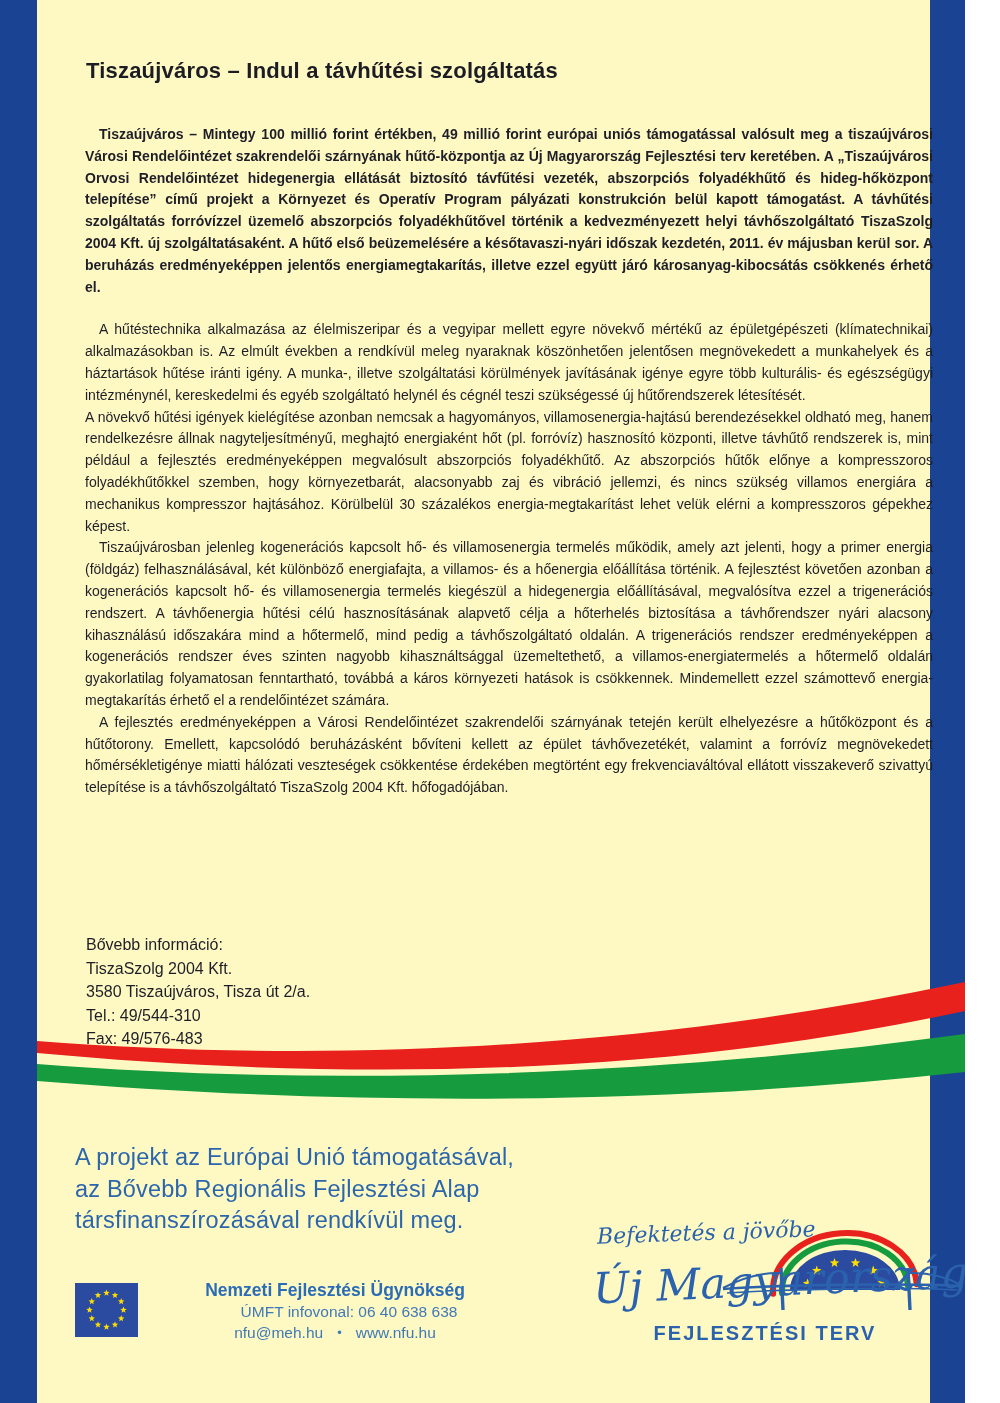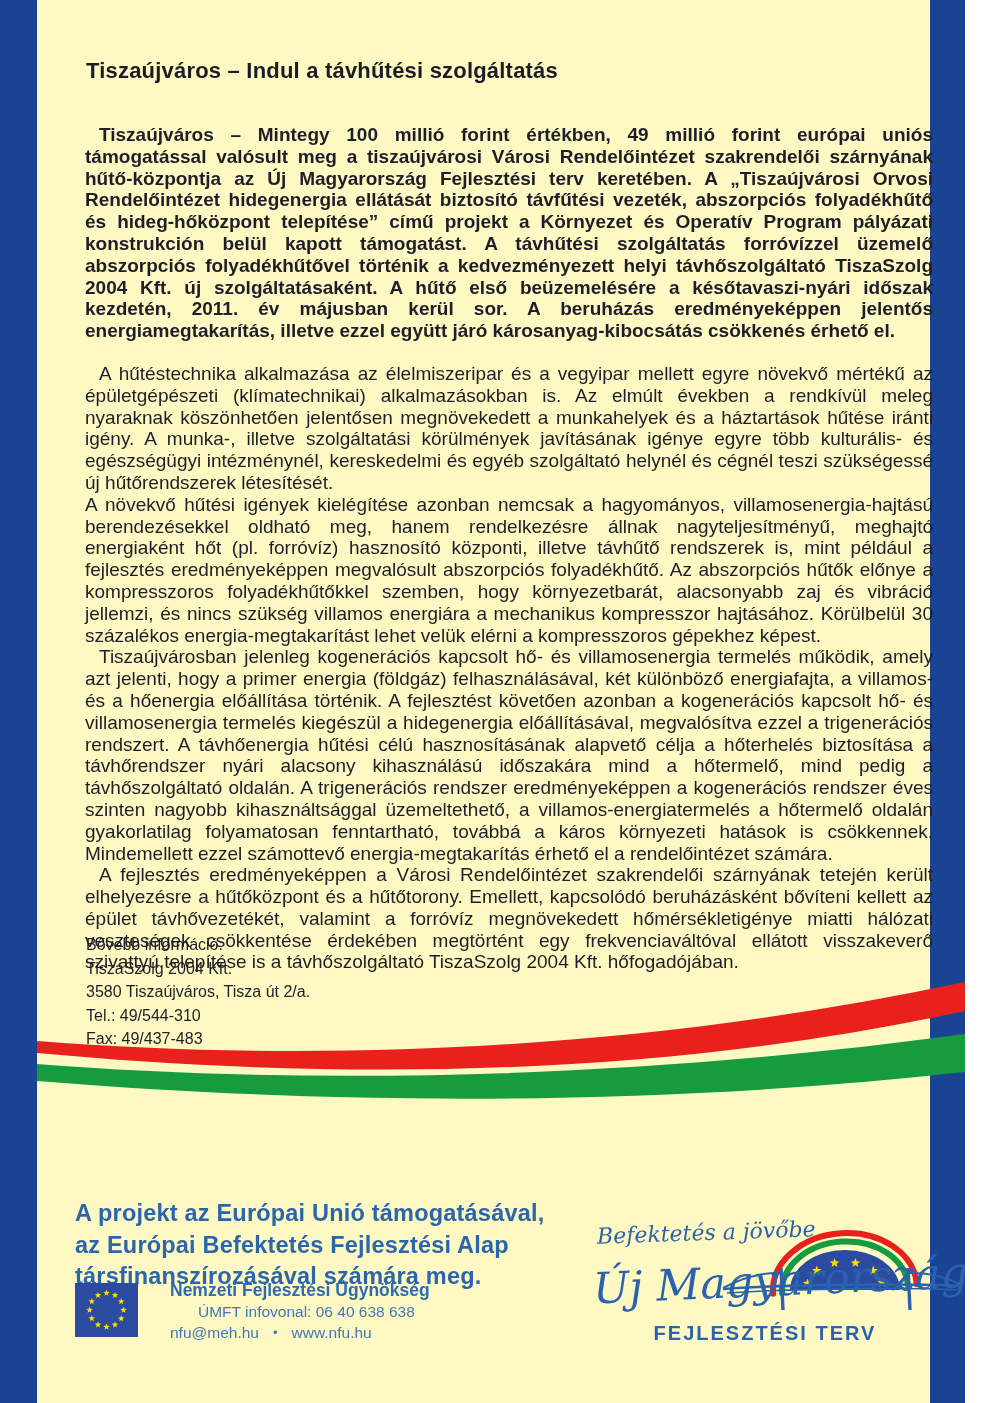--- a/index.html
+++ b/index.html
@@ -15,43 +15,43 @@
   .side-bar.right{right:0;width:35px;}
 
   .doc-title{
     position:absolute;left:86px;top:58px;width:848px;
     font-size:22px;font-weight:bold;color:#1c1c24;letter-spacing:0.2px;
     margin:0;
   }
 
   .article{
     position:absolute;left:85px;top:124px;width:848px;
-    color:#1e1e28;font-size:19px;line-height:21.8px;
+    color:#1e1e28;font-size:14px;line-height:21.8px;
     text-align:justify;
   }
   .article p{margin:0;}
   .article p.indent{text-indent:14px;}
   .article p.lead{font-weight:bold;margin-bottom:21px;}
 
   .contact{
     position:absolute;left:86px;top:933px;
     color:#1e1e28;font-size:16px;line-height:23.5px;
   }
 
   .swoosh{position:absolute;left:0;top:975px;width:1000px;height:150px;}
 
   .eu-statement{
-    position:absolute;left:75px;top:1198px;width:560px;
-    color:#2b66ad;font-size:23.5px;line-height:31.5px;font-weight:700;
+    position:absolute;left:75px;top:1142px;width:560px;
+    color:#2b66ad;font-size:23.5px;line-height:31.5px;font-weight:400;
     letter-spacing:0.2px;
   }
 
   .eu-flag{position:absolute;left:75px;top:1283px;width:63px;height:54px;}
 
-  .nfu-block{position:absolute;left:170px;top:1279px;width:330px;}
+  .nfu-block{position:absolute;left:170px;top:1279px;width:330px;text-align:center;}
   .nfu-name{color:#2a6db6;font-weight:bold;font-size:17.5px;line-height:22px;}
   .nfu-info{color:#4079b8;font-size:15.5px;line-height:22px;margin-left:28px;}
   .nfu-contact{color:#4079b8;font-size:15.5px;line-height:20px;}
   .nfu-contact .bullet{display:inline-block;margin:0 14px;font-size:13px;vertical-align:1px;}
 
   .umft-tagline{
     position:absolute;left:597px;top:1220px;
     color:#2b62ad;font-size:22px;
     font-family:"DejaVu Serif", serif;font-style:italic;
     transform:rotate(-2deg);
@@ -84,32 +84,32 @@
     <p>A növekvő hűtési igények kielégítése azonban nemcsak a hagyományos, villamosenergia-hajtású berendezésekkel oldható meg, hanem rendelkezésre állnak nagyteljesítményű, meghajtó energiaként hőt (pl. forróvíz) hasznosító központi, illetve távhűtő rendszerek is, mint például a fejlesztés eredményeképpen megvalósult abszorpciós folyadékhűtő. Az abszorpciós hűtők előnye a kompresszoros folyadékhűtőkkel szemben, hogy környezetbarát, alacsonyabb zaj és vibráció jellemzi, és nincs szükség villamos energiára a mechanikus kompresszor hajtásához. Körülbelül 30 százalékos energia-megtakarítást lehet velük elérni a kompresszoros gépekhez képest.</p>
     <p class="indent">Tiszaújvárosban jelenleg kogenerációs kapcsolt hő- és villamosenergia termelés működik, amely azt jelenti, hogy a primer energia (földgáz) felhasználásával, két különböző energiafajta, a villamos- és a hőenergia előállítása történik. A fejlesztést követően azonban a kogenerációs kapcsolt hő- és villamosenergia termelés kiegészül a hidegenergia előállításával, megvalósítva ezzel a trigenerációs rendszert. A távhőenergia hűtési célú hasznosításának alapvető célja a hőterhelés biztosítása a távhőrendszer nyári alacsony kihasználású időszakára mind a hőtermelő, mind pedig a távhőszolgáltató oldalán. A trigenerációs rendszer eredményeképpen a kogenerációs rendszer éves szinten nagyobb kihasználtsággal üzemeltethető, a villamos-energiatermelés a hőtermelő oldalán gyakorlatilag folyamatosan fenntartható, továbbá a káros környezeti hatások is csökkennek. Mindemellett ezzel számottevő energia-megtakarítás érhető el a rendelőintézet számára.</p>
     <p class="indent">A fejlesztés eredményeképpen a Városi Rendelőintézet szakrendelői szárnyának tetején került elhelyezésre a hűtőközpont és a hűtőtorony. Emellett, kapcsolódó beruházásként bővíteni kellett az épület távhővezetékét, valamint a forróvíz megnövekedett hőmérsékletigénye miatti hálózati veszteségek csökkentése érdekében megtörtént egy frekvenciaváltóval ellátott visszakeverő szivattyú telepítése is a távhőszolgáltató TiszaSzolg 2004 Kft. hőfogadójában.</p>
   </div>
 
   <div class="contact">
     <div>Bővebb információ:</div>
     <div>TiszaSzolg 2004 Kft.</div>
     <div>3580 Tiszaújváros, Tisza út 2/a.</div>
     <div>Tel.: 49/544-310</div>
-    <div>Fax: 49/437-483</div>
+    <div>Fax: 49/576-483</div>
   </div>
 
   <svg class="swoosh" viewBox="0 0 1000 150" aria-hidden="true">
     <path fill="#e8211d" d="M37,66 C320,88 640,76 965,7 L965,36 C640,106 320,104 37,78 Z"></path>
     <path fill="#169b3e" d="M37,89 C320,111 640,103 965,59 L965,97 C640,133 320,129 37,106 Z"></path>
   </svg>
 
   <div class="eu-statement">
     <div>A projekt az Európai Unió támogatásával,</div>
-    <div>az Európai Befektetés Fejlesztési Alap</div>
-    <div>társfinanszírozásával számára meg.</div>
+    <div>az Bővebb Regionális Fejlesztési Alap</div>
+    <div>társfinanszírozásával rendkívül meg.</div>
   </div>
 
   <svg class="eu-flag" id="eu-flag-svg" viewBox="0 0 63 54" aria-hidden="true">
     <rect x="0" y="0" width="63" height="54" fill="#2a4b9f"></rect>
     <g id="eu-flag-stars">
         <polygon points="31.50,6.60 32.34,8.84 34.73,8.95 32.86,10.44 33.50,12.75 31.50,11.43 29.50,12.75 30.14,10.44 28.27,8.95 30.66,8.84" fill="#ffdd00"></polygon>
         <polygon points="40.00,8.88 40.84,11.12 43.23,11.23 41.36,12.72 42.00,15.03 40.00,13.71 38.00,15.03 38.64,12.72 36.77,11.23 39.16,11.12" fill="#ffdd00"></polygon>
         <polygon points="46.22,15.10 47.06,17.34 49.46,17.45 47.58,18.94 48.22,21.25 46.22,19.93 44.22,21.25 44.86,18.94 42.99,17.45 45.38,17.34" fill="#ffdd00"></polygon>
         <polygon points="48.50,23.60 49.34,25.84 51.73,25.95 49.86,27.44 50.50,29.75 48.50,28.43 46.50,29.75 47.14,27.44 45.27,25.95 47.66,25.84" fill="#ffdd00"></polygon>
         <polygon points="46.22,32.10 47.06,34.34 49.46,34.45 47.58,35.94 48.22,38.25 46.22,36.93 44.22,38.25 44.86,35.94 42.99,34.45 45.38,34.34" fill="#ffdd00"></polygon>

